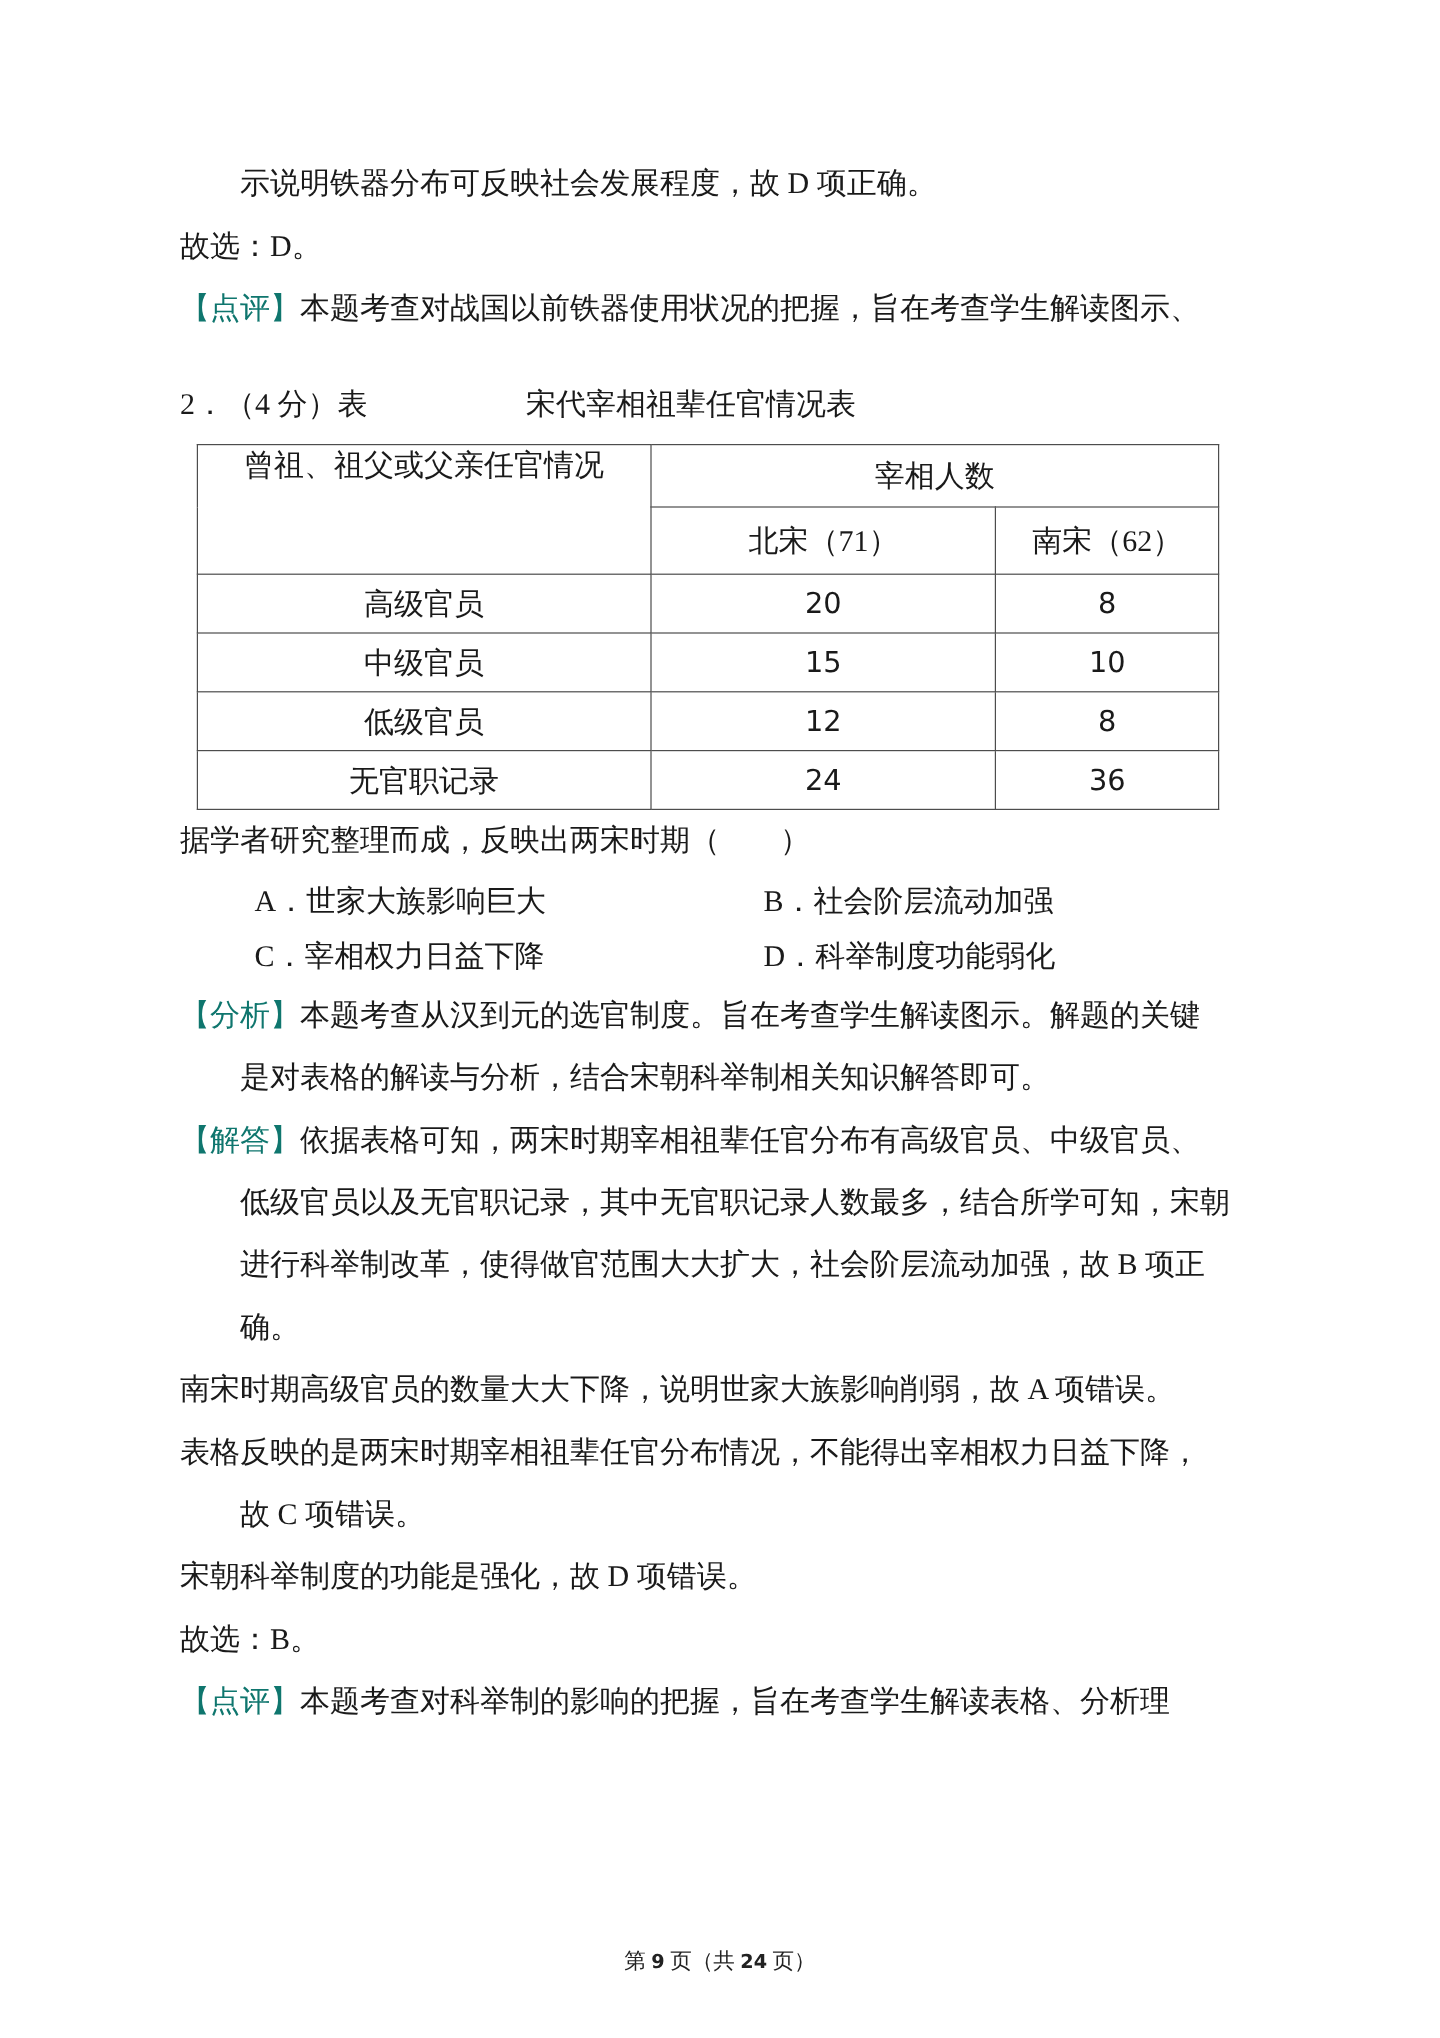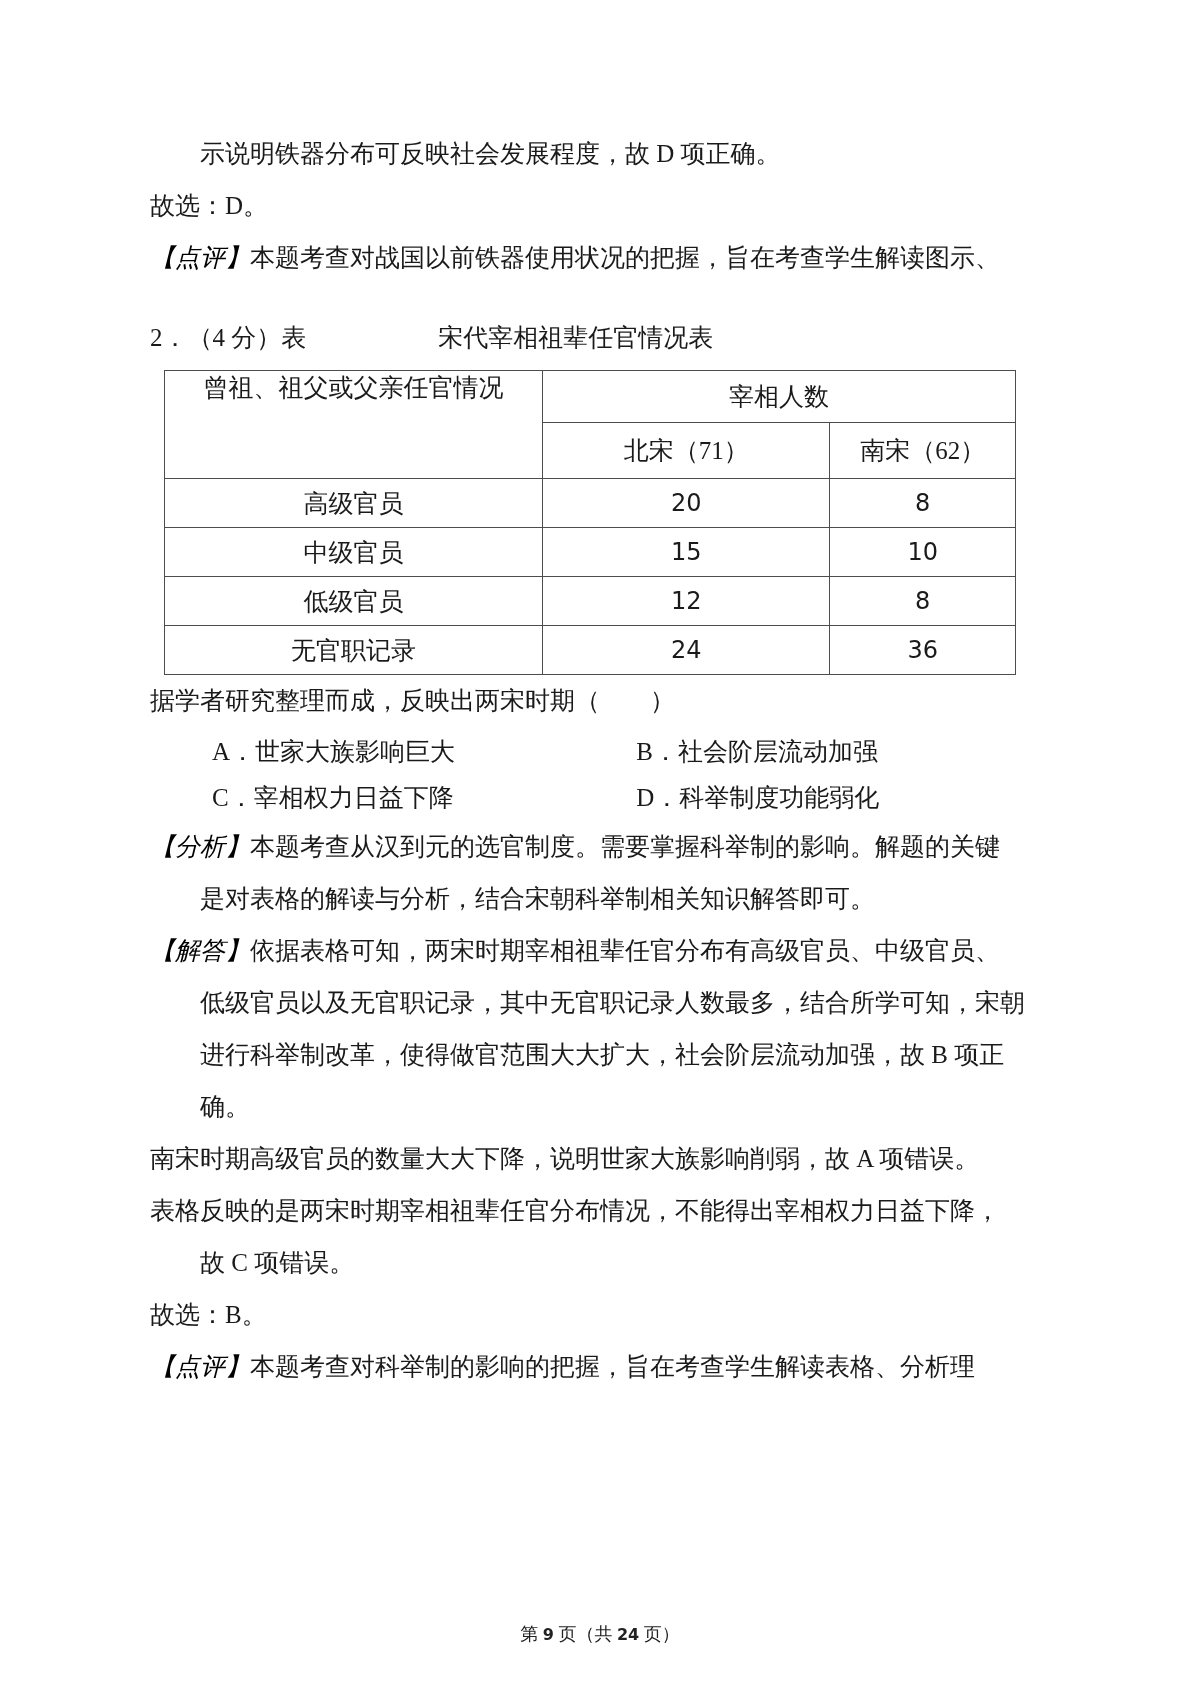--- a/index.html
+++ b/index.html
@@ -13,21 +13,21 @@
     color: #1a1a1a;
     overflow: hidden;
   }
   .content {
     padding: 128px 106px 0 150px; 
     font-size: 25px;
   }
   .content p { margin: 0; height: 52px; line-height: 52px; white-space: nowrap; }
   .indent { padding-left: 50px; }   
   .gap-lg { margin-top: 28px !important; }
-  .blue { color: #000000; font-style: italic; }
+  .blue { color: #0f766e; }
   .qnum { display: inline-block; }
   .qtitle { display: inline-block; margin-left: 132px; }
 
   
   table.songtab {
     border-collapse: collapse;
     width: 852px;
     margin: 6px 0 0 14px;
     table-layout: fixed;
     font-size: 25px;
@@ -116,30 +116,31 @@
     <p class="optrow optrow1">
       <span class="opt-left"><span>A．</span><span>世家大族影响巨大</span></span>
       <span class="opt-right"><span>B．</span><span>社会阶层流动加强</span></span>
     </p>
     <p class="optrow">
       <span class="opt-left"><span>C．</span><span>宰相权力日益下降</span></span>
       <span class="opt-right"><span>D．</span><span>科举制度功能弱化</span></span>
     </p>
 
 
-    <p><span class="blue">【分析】</span><span>本题考查从汉到元的选官制度。需要掌握科举制的影响。解题的关键</span></p>
+    <p><span class="blue">【分析】</span><span>本题考查从汉到元的选官制度。旨在考查学生解读图示。解题的关键</span></p>
     <p class="indent">是对表格的解读与分析，结合宋朝科举制相关知识解答即可。</p>
 
     <p><span class="blue">【解答】</span><span>依据表格可知，两宋时期宰相祖辈任官分布有高级官员、中级官员、</span></p>
     <p class="indent">低级官员以及无官职记录，其中无官职记录人数最多，结合所学可知，宋朝</p>
     <p class="indent">进行科举制改革，使得做官范围大大扩大，社会阶层流动加强，故 B 项正</p>
     <p class="indent">确。</p>
 
     <p>南宋时期高级官员的数量大大下降，说明世家大族影响削弱，故 A 项错误。</p>
     <p>表格反映的是两宋时期宰相祖辈任官分布情况，不能得出宰相权力日益下降，</p>
     <p class="indent">故 C 项错误。</p>
+    <p>宋朝科举制度的功能是强化，故 D 项错误。</p>
     <p>故选：B。</p>
 
     <p><span class="blue">【点评】</span><span>本题考查对科举制的影响的把握，旨在考查学生解读表格、分析理</span></p>
   </div>
 
   <div class="footer"><span>第</span> <b>9</b> <span>页（共</span> <b>24</b> <span>页）</span></div>
 </div>
 
 </body></html>

